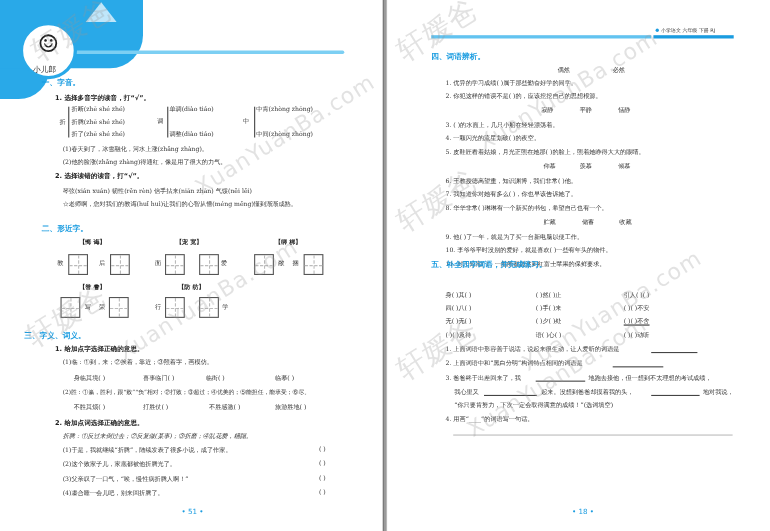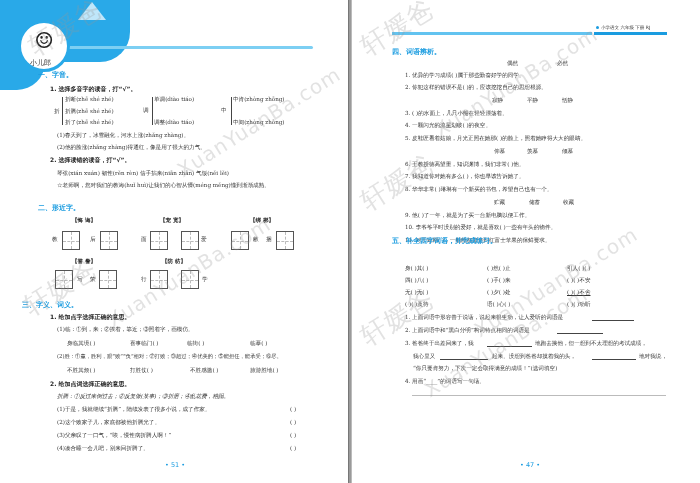--- a/index.html
+++ b/index.html
@@ -209,21 +209,21 @@
   <div class="t" style="left:183px;top:340px;">地跑去接他，但一想到不太理想的考试成绩，</div>
   <div class="t" style="left:61px;top:353px;">我心里又</div>
   <div class="uline" style="left:88px;top:359px;width:48px;"></div>
   <div class="t" style="left:140px;top:353px;">起来。没想到爸爸却摸着我的头，</div>
   <div class="uline" style="left:240px;top:359px;width:44px;"></div>
   <div class="t" style="left:287px;top:353px;">地对我说，</div>
   <div class="t" style="left:61px;top:365px;">“你只要肯努力，下次一定会取得满意的成绩！”(选词填空)</div>
   <div class="t" style="left:53px;top:378px;">4. 用画“____”的词语写一句话。</div>
   <div class="write-line"></div>
 
-  <div class="pagenum" style="left:168px;top:461px;">• 47 •</div>
+  <div class="pagenum" style="left:168px;top:461px;">• 18 •</div>
 
   <div class="wm" style="left:5px;top:10px;">轩媛爸</div>
   <div class="wm" style="left:70px;top:70px;font-size:20px;">XuanYuanBa.com</div>
   <div class="wm" style="left:5px;top:165px;">轩媛爸</div>
   <div class="wm" style="left:110px;top:270px;font-size:20px;">XuanYuanBa.com</div>
   <div class="wm" style="left:5px;top:300px;">轩媛爸</div>
   <div class="wm" style="left:60px;top:330px;font-size:20px;">XuanYuanBa.com</div>
 </div>
 
 </body></html>

